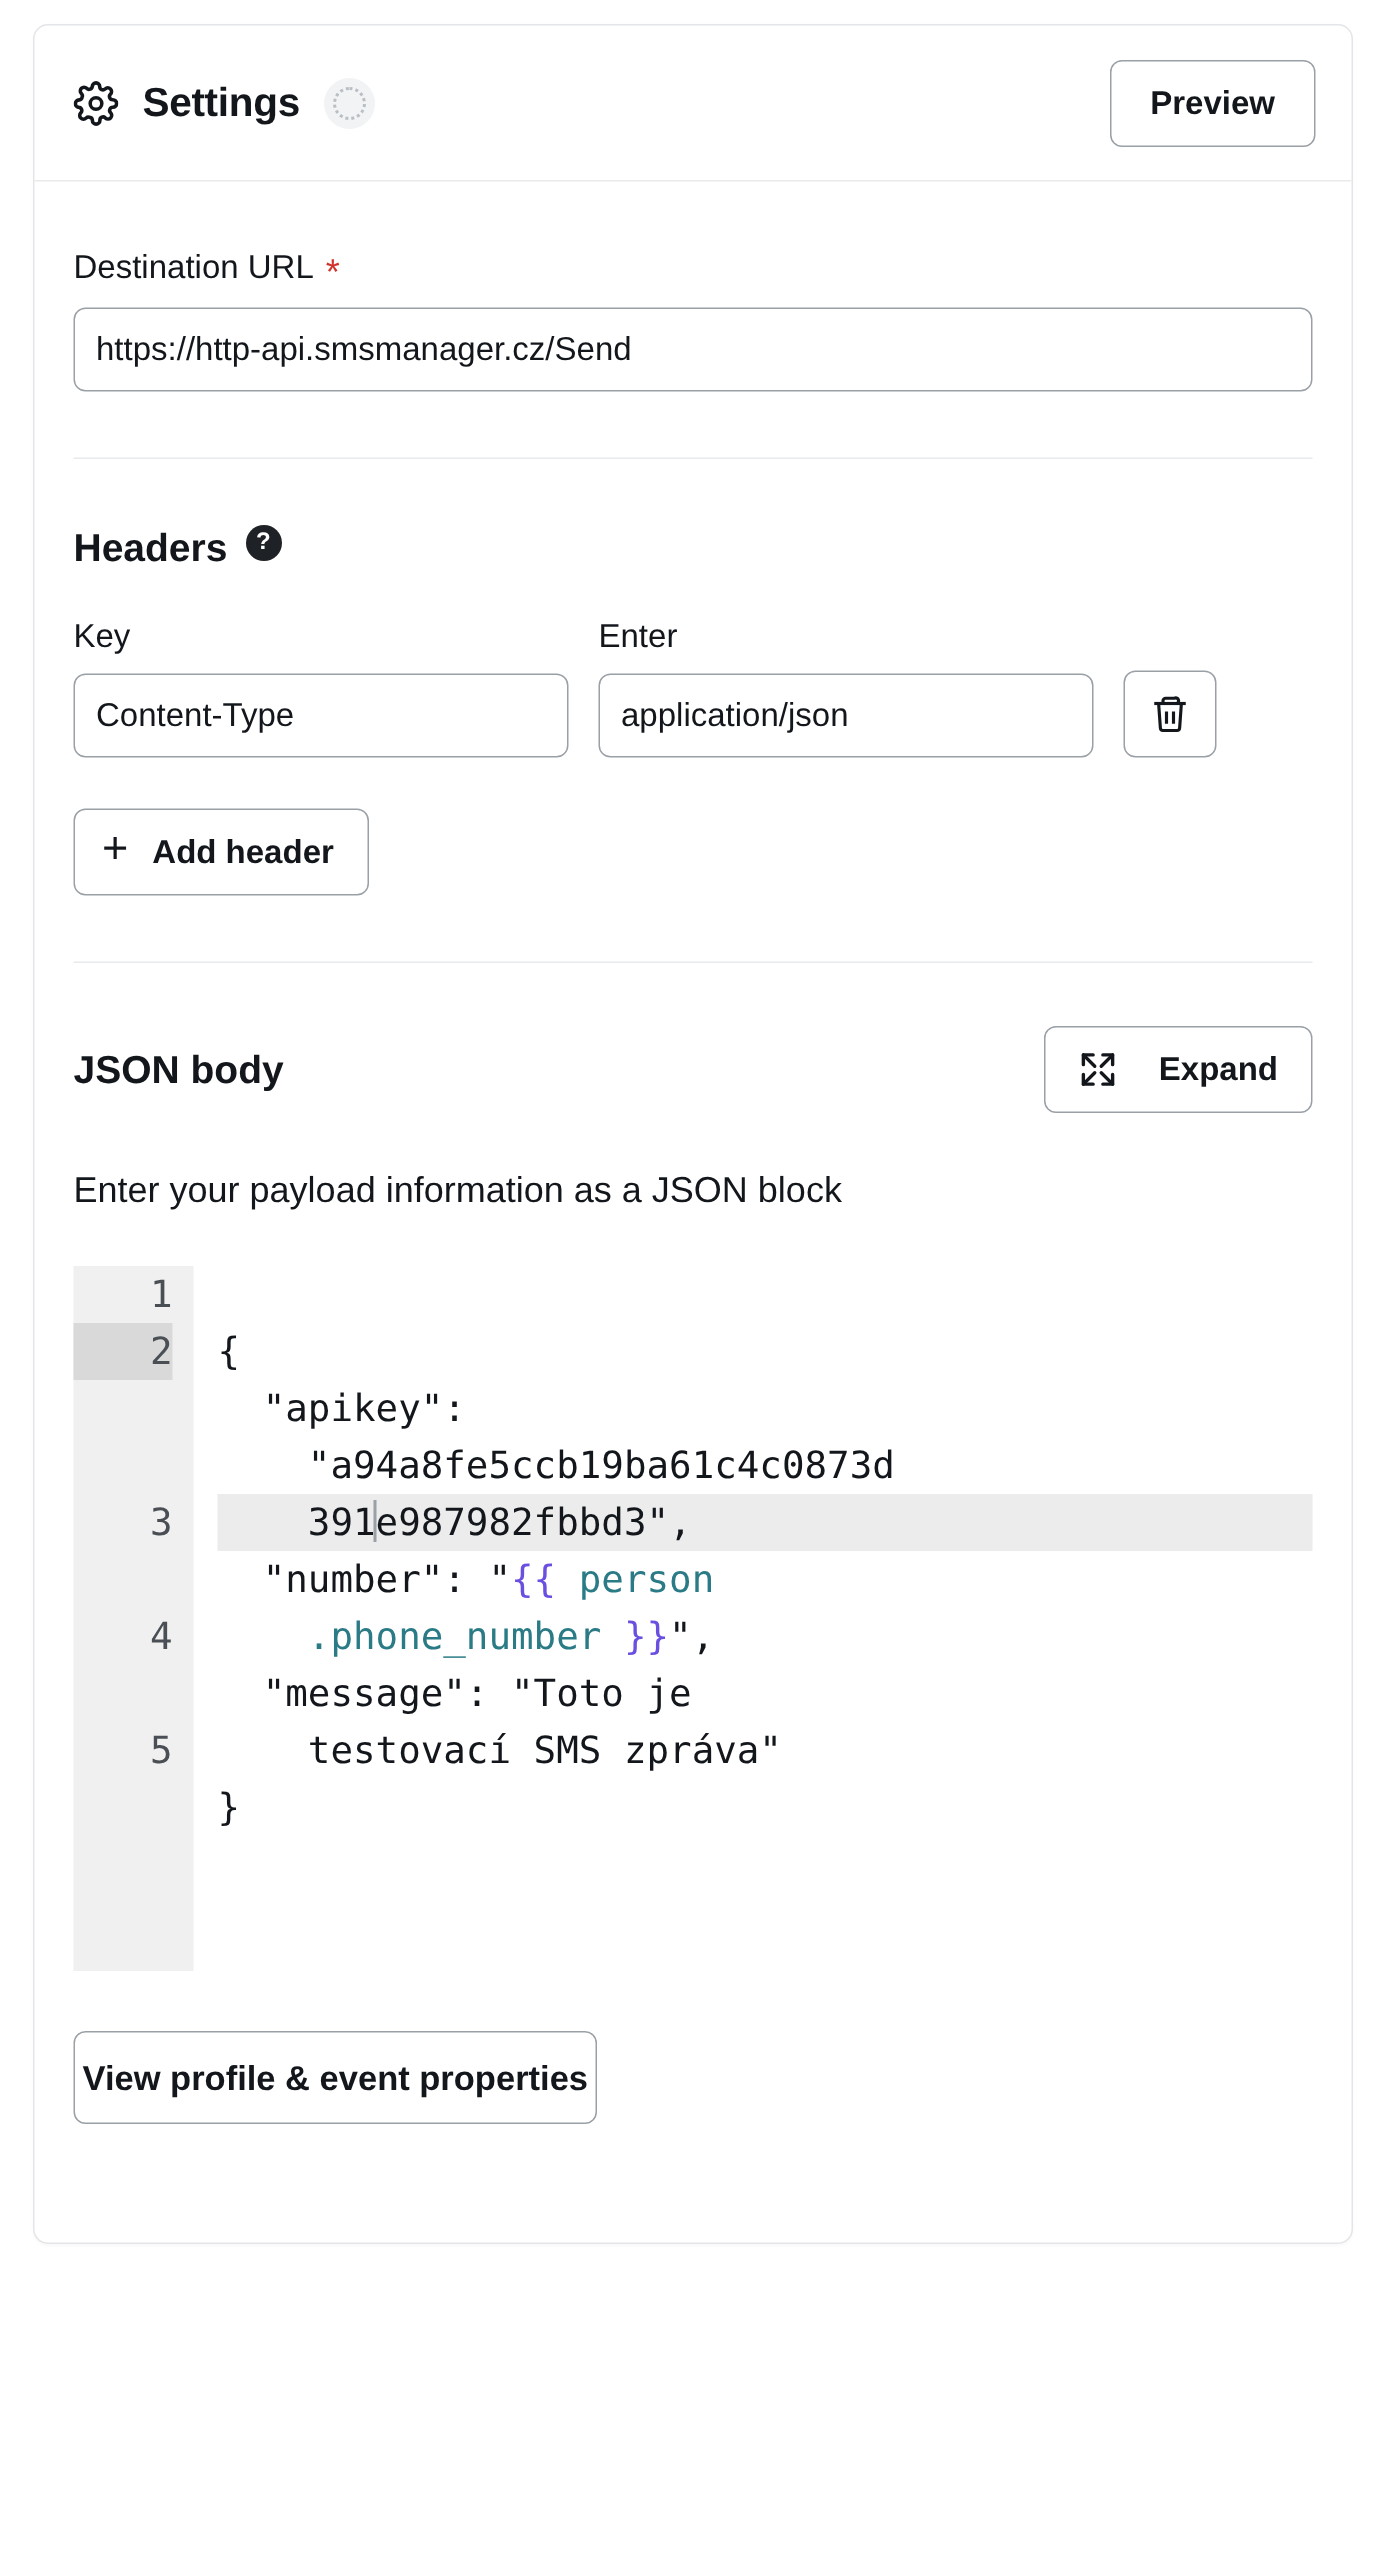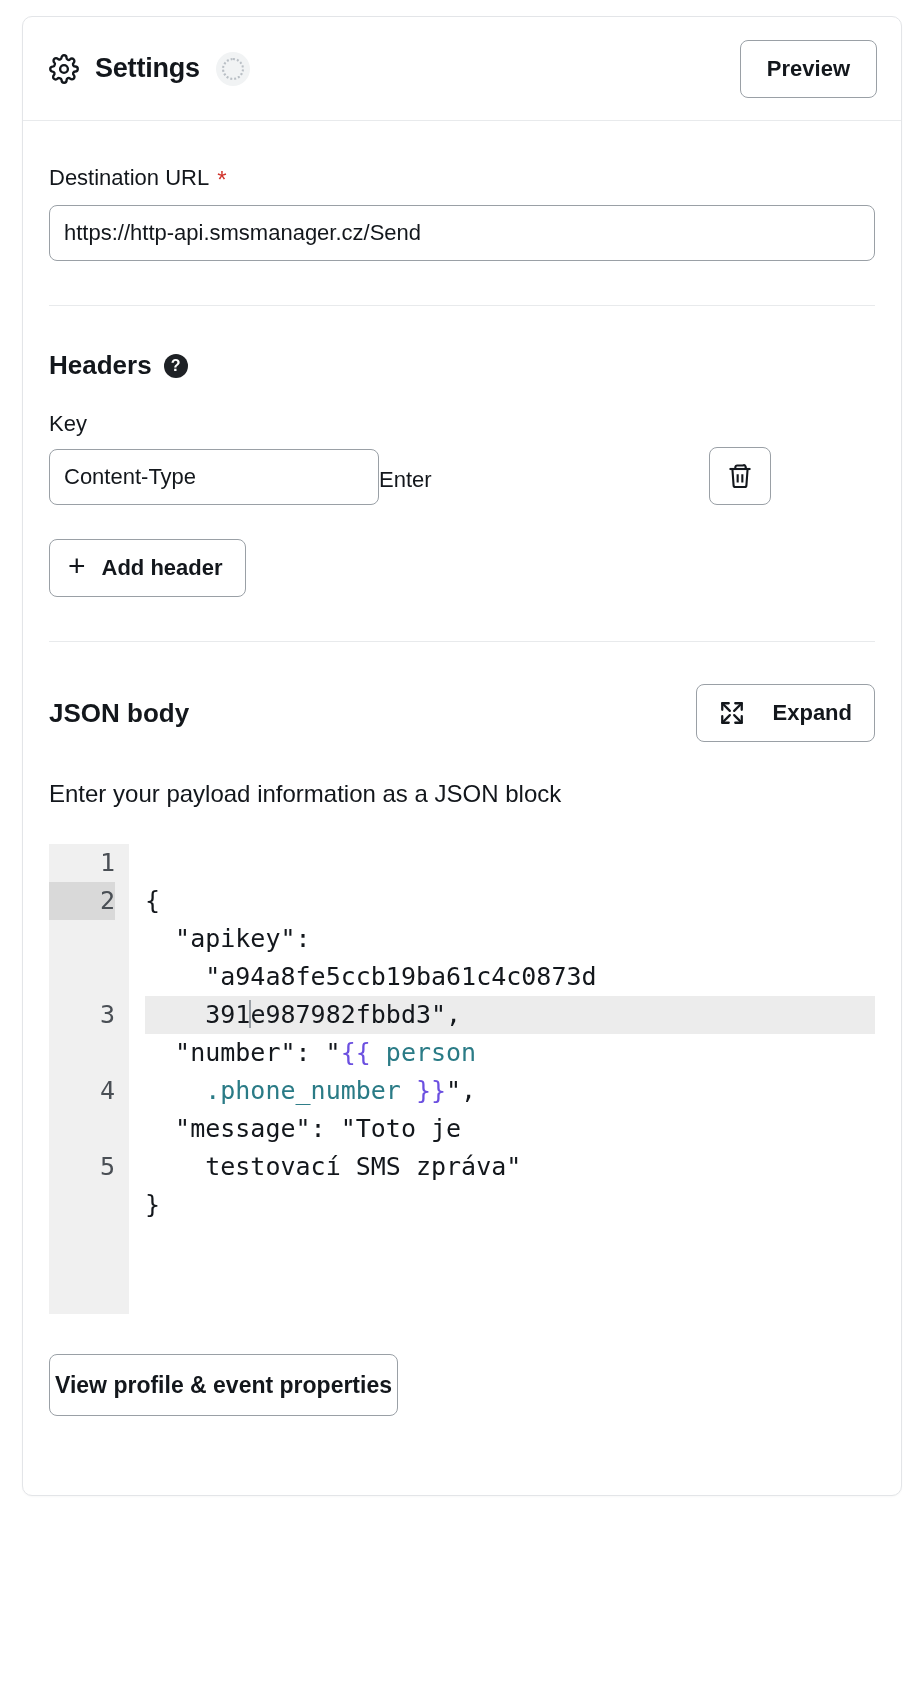--- a/index.html
+++ b/index.html
@@ -75,21 +75,21 @@
 
   
   .card-body { padding: 0 26px; }
 
   .field-block { padding-top: 44px; }
   .field-label {
     font-size: 22px;
     color: #13171c;
     margin-bottom: 14px;
     display: flex;
-    align-items: flex-start;
+    align-items: flex-end;
     gap: 8px;
   }
   .required-star { color: #d0342c; font-size: 24px; line-height: 1; position: relative; top: 3px; }
 
   .text-input {
     width: 100%;
     height: 56px;
     border: 1px solid #9aa0a6;
     border-radius: 8px;
     padding: 2px 14px;
@@ -104,36 +104,36 @@
     height: 1px;
     background: #e8eaec;
     margin: 44px 0 0 0;
   }
 
   .section-title {
     font-size: 26px;
     font-weight: bold;
     color: #13171c;
     display: flex;
-    align-items: center;
     gap: 12px;
   }
   .help-icon {
     width: 24px; height: 24px;
     border-radius: 50%;
     background: #1e2125;
     color: #fff;
     font-size: 16px;
     font-weight: bold;
     display: flex; align-items: center; justify-content: center;
     font-family: "Liberation Sans", sans-serif;
   }
 
   .headers-grid {
     display: flex;
+    gap: 20px;
     align-items: flex-end;
     margin-top: 30px;
   }
   .hdr-col-key { width: 330px; }
   .hdr-col-val { width: 330px; }
   .col-label {
     font-size: 22px;
     color: #13171c;
     margin-bottom: 12px;
   }
@@ -274,20 +274,21 @@
           <span class="help-icon">?</span>
         </div>
 
         <div class="headers-grid">
           <div class="hdr-col-key">
             <div class="col-label">Key</div>
             <input class="text-input" type="text" value="Content-Type" style="">
           </div>
           <div class="hdr-col-val">
             <div class="col-label">Enter</div>
+            <input class="text-input" type="text" value="application/json" style="">
           </div>
           <div class="trash-btn">
             <svg width="28" height="28" viewBox="0 0 24 24" fill="none" stroke="#13171c" stroke-width="1.8">
               <path d="M3 6h18"></path>
               <path d="M8 6V4.5A1.5 1.5 0 019.5 3h5A1.5 1.5 0 0116 6"></path>
               <path d="M5.5 6l1 14a1.5 1.5 0 001.5 1.4h8a1.5 1.5 0 001.5-1.4l1-14"></path>
               <path d="M10 10.5v7M14 10.5v7"></path>
             </svg>
           </div>
         </div>

